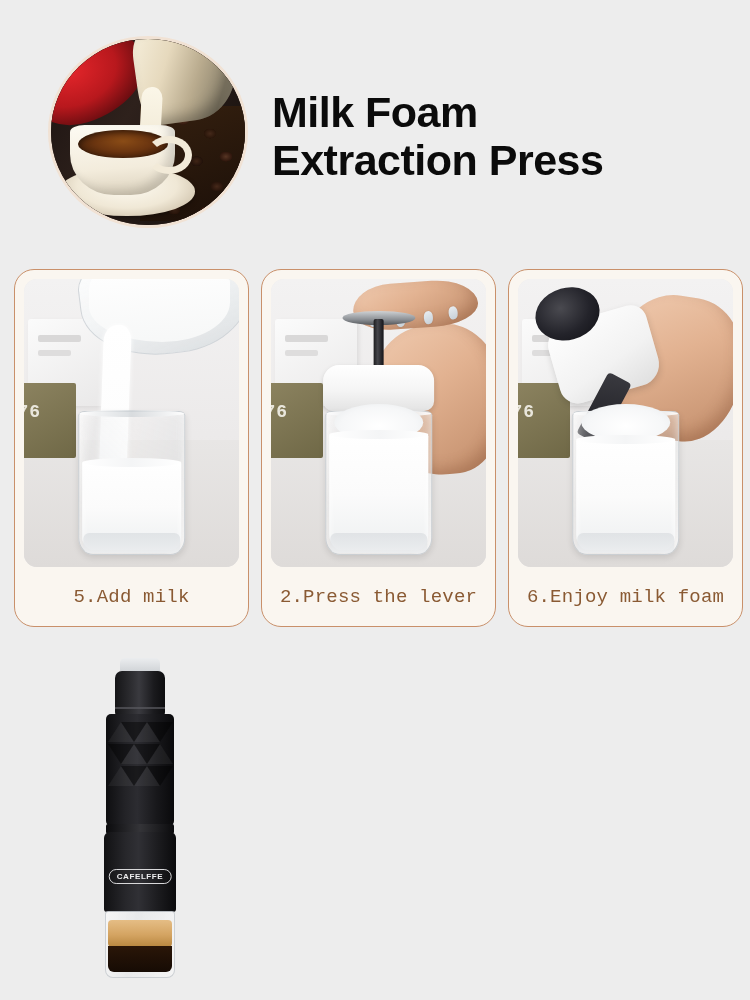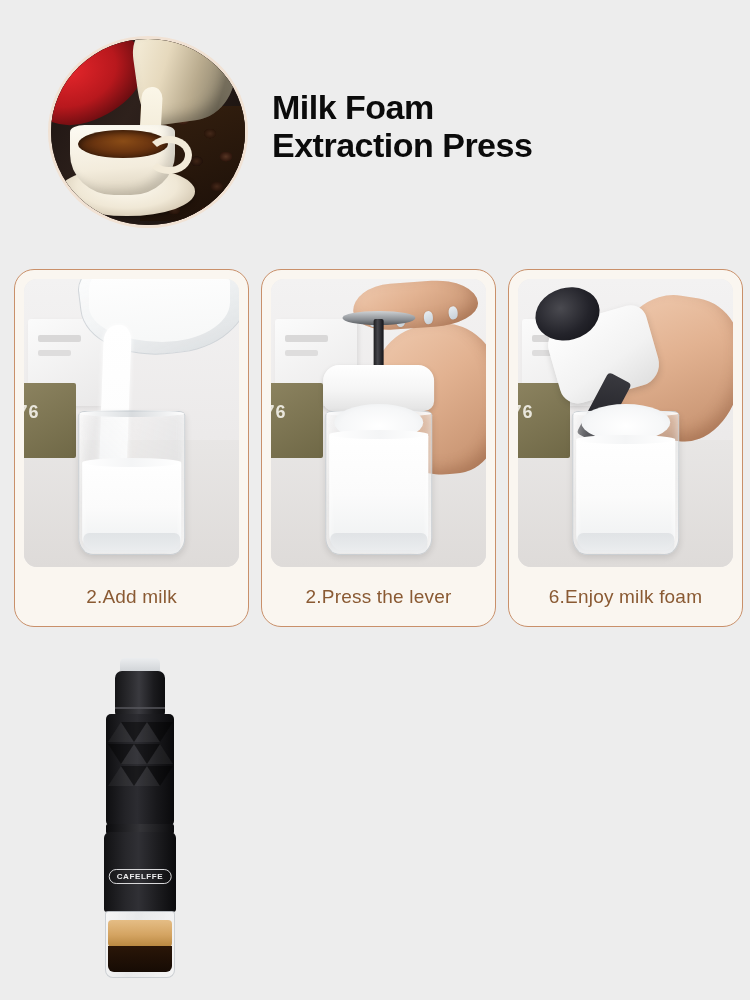--- a/index.html
+++ b/index.html
@@ -86,34 +86,34 @@
   }
   .hp-coffee {
     position:absolute; left:7%; top:8%; width:86%; height:40%;
     background:radial-gradient(ellipse at 50% 40%, #8a4c16 0%, #6b3510 45%, #42200a 82%, #2d1506 100%);
     border-radius:50%;
     box-shadow:inset 0 2px 6px rgba(0,0,0,.5);
   }
 
   .title {
     position:absolute; left:272px; top:88px;
-    font-size:34px; font-weight:bold; line-height:1.12;
+    font-size:43px; font-weight:bold; line-height:1.12;
     color:#0b0b0b; letter-spacing:-0.5px;
   }
   .title .l2 { display:block; }
 
   
   .steps { position:absolute; left:0; top:269px; width:750px; height:362px; }
   .card {
     position:absolute; top:0; width:235px; height:358px;
     background:#faf6f0;
     border:1.6px solid #c9906a;
     border-radius:20px;
     overflow:hidden;
-    display:flex; flex-direction:column;
+    display:flex; flex-direction:column;font-family:Liberation Mono, monospace;
   }
   .card.c1 { left:14px; }
   .card.c2 { left:261px; }
   .card.c3 { left:508px; }
 
   .card-photo {
     position:relative; margin:9px 9px 0 9px;
     height:288px; border-radius:13px; overflow:hidden;
     background:#eceaea;
   }
@@ -390,21 +390,21 @@
       <div class="pour-vessel"></div>
       <div class="pour-milk-body"></div>
       <div class="pour-stream"></div>
       <div class="glass">
         <div class="milk-fill" style="height:62%">
           <div class="milk-top"></div>
         </div>
         <div class="glass-base"></div>
       </div>
     </div>
-    <div class="card-caption">2.Add milk</div>
+    <div class="card-caption">5.Add milk</div>
   </div>
 
   <div class="card c2">
     <div class="card-photo">
       <div class="scene-wall"></div>
       <div class="scene-floor"></div>
       <div class="scene-whitebox"></div>
       <div class="scene-khakibox">
         <span>76</span>
       </div>

